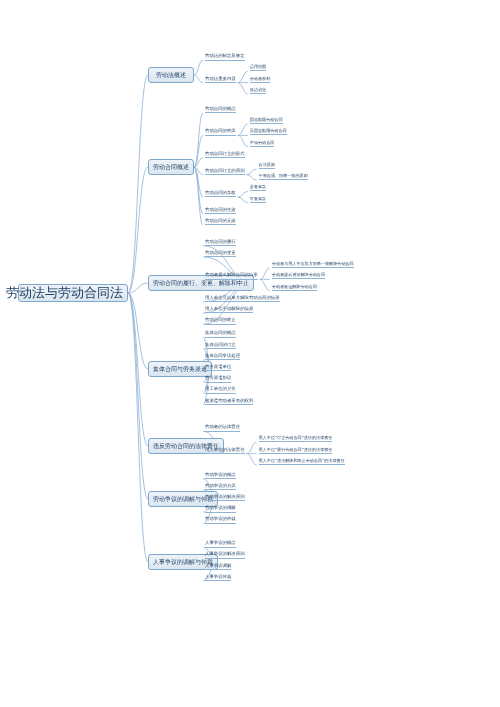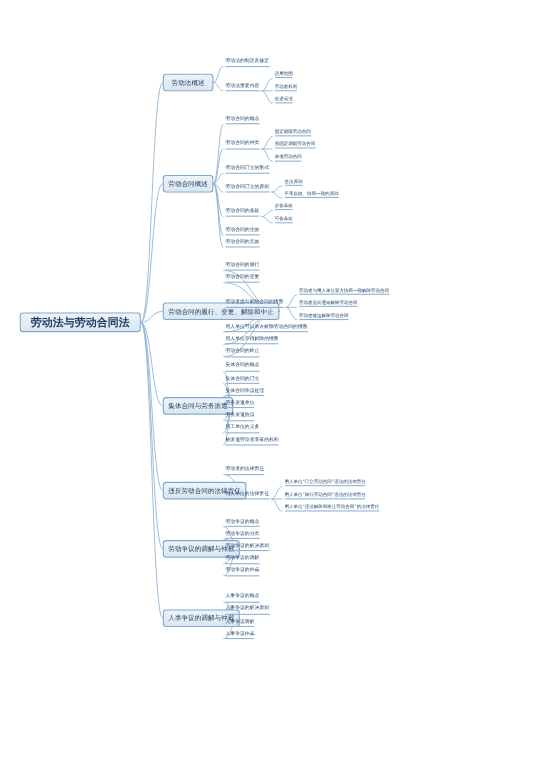--- a/index.html
+++ b/index.html
@@ -5,21 +5,21 @@
   html,body{margin:0;padding:0;background:#fff;}
   body{width:500px;height:707px;position:relative;overflow:hidden;
        font-family:"DejaVu Sans","Liberation Sans",sans-serif;}
   #canvas{position:absolute;inset:0;width:500px;height:707px;}
   svg.links{position:absolute;left:0;top:0;width:500px;height:707px;pointer-events:none;}
   .node{position:absolute;box-sizing:border-box;
         background:linear-gradient(#eef3f8,#dbe6f0);
         border:1px solid #7da7cc;border-radius:3px;
         color:#1f3f63;text-align:center;white-space:nowrap;
         display:flex;align-items:center;justify-content:center;}
-  .root{font-size:10px;font-weight:bold;padding:0 4px;}
+  .root{font-size:13px;font-weight:normal;padding:0 4px;justify-content:flex-end;}
   .lvl1{font-size:6px;padding:0 3px;}
   .leaf{position:absolute;white-space:nowrap;color:#24456b;
         font-size:4.4px;line-height:1;padding-bottom:1px;
         border-bottom:0.7px solid #8fb3d4;}
   .leaf.s3{font-size:4.1px;}
 </style>
 </head>
 <body>
 
 <div id="canvas">

